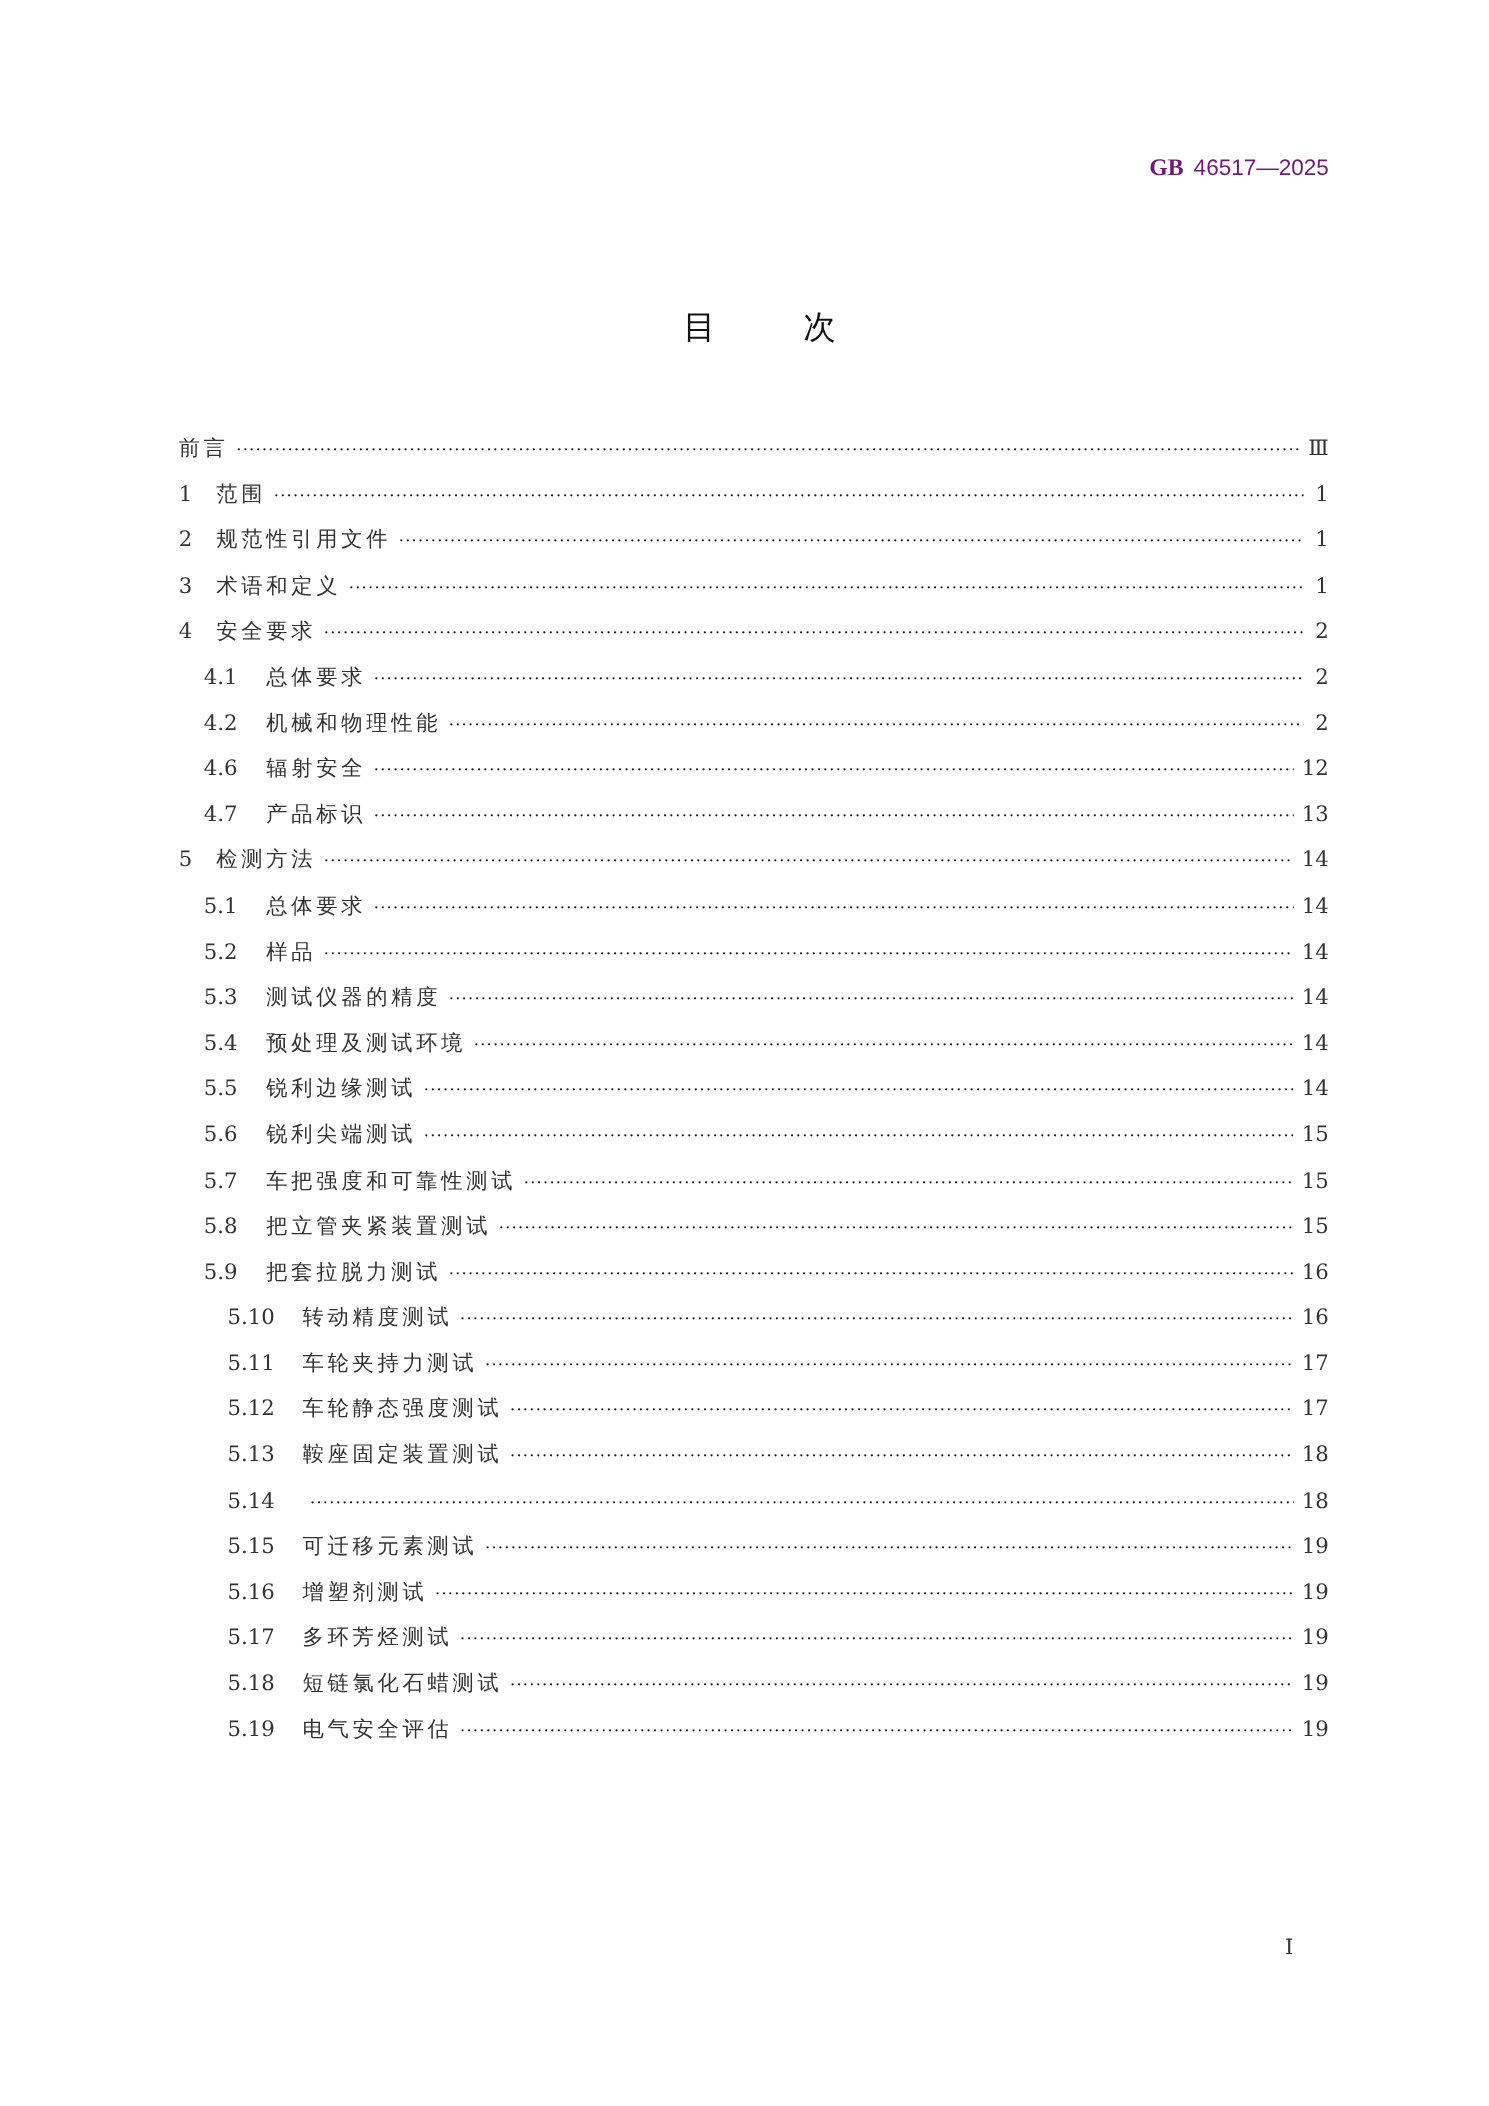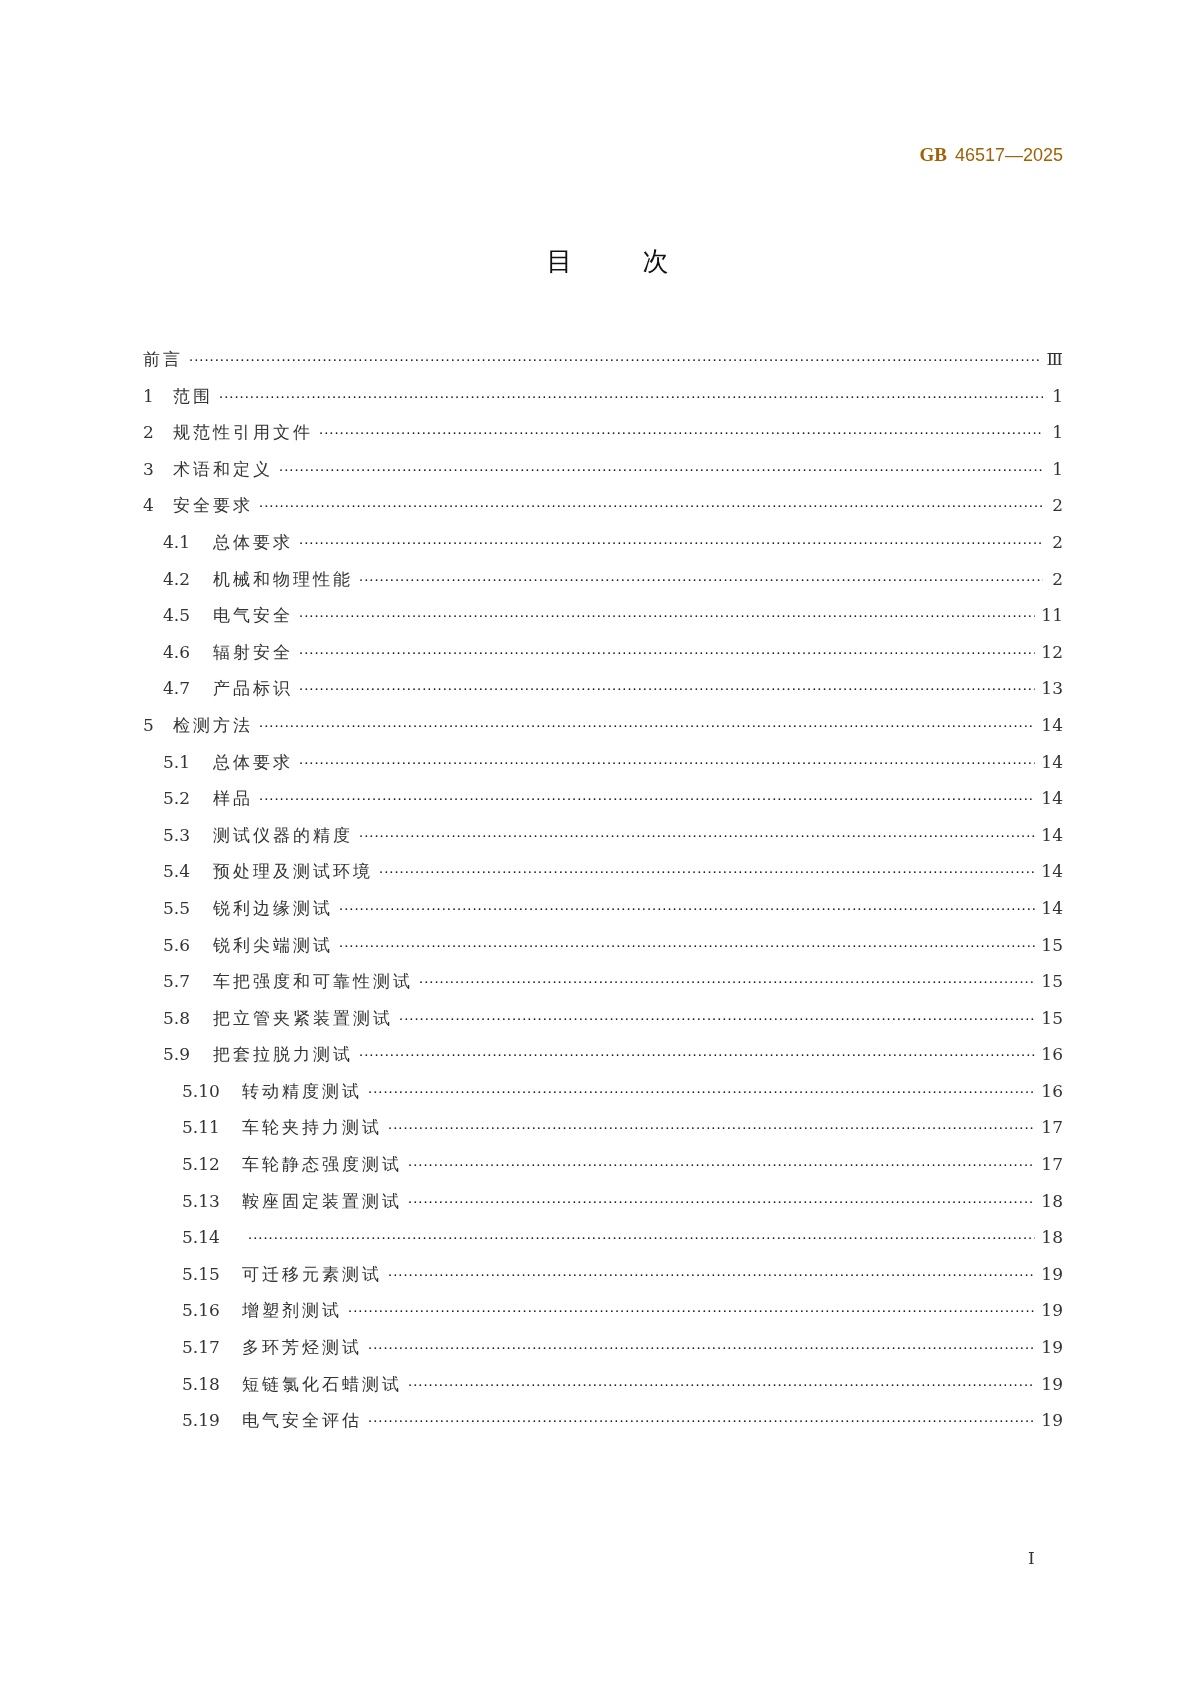--- a/index.html
+++ b/index.html
@@ -1,18 +1,18 @@
 <!DOCTYPE html>
 <html><head>
 <meta charset="utf-8">
 <style>
   html, body { margin:0; padding:0; background:#ffffff; }
   body { width:1191px; height:1685px; position:relative; overflow:hidden;
          font-family:"DejaVu Serif","Liberation Serif",serif; color:#222; }
-  .std-code { position:absolute; top:144px; right:128px; font-size:18px; color:#a16207; white-space:nowrap; }
+  .std-code { position:absolute; top:124px; right:128px; font-size:18px; color:#701a75; white-space:nowrap; }
   .std-code .gb { font-family:"Liberation Serif","DejaVu Serif",serif; font-weight:bold; font-size:19px; margin-right:8px; }
   .std-code .num { font-family:"Liberation Sans","DejaVu Sans",sans-serif; font-size:18px; }
   .title { position:absolute; top:244px; left:0; width:1191px; text-align:center;
            font-family:"DejaVu Sans","Liberation Sans",sans-serif; font-size:26px; color:#111;padding-left:12px; }
   .title span { display:inline-block; }
   .title .gap { width:70px; }
   .toc { position:absolute; top:341px; left:143px; width:920px; }
   .toc-row { display:flex; align-items:baseline; height:36.6px; line-height:36.6px; font-size:17px; color:#333; }
   .toc-row.l2 { padding-left:20px; }
   .toc-row .no { display:inline-block; white-space:nowrap; }
@@ -72,26 +72,20 @@
       <span class="leader"></span>
       <span class="page">2</span>
     </div>
     <div class="toc-row l2">
       <span class="no">4.2</span>
       <span class="label">机械和物理性能</span>
       <span class="leader"></span>
       <span class="page">2</span>
     </div>
     <div class="toc-row l2">
-      <span class="no">4.5</span>
-      <span class="label">电气安全</span>
-      <span class="leader"></span>
-      <span class="page">11</span>
-    </div>
-    <div class="toc-row l2">
       <span class="no">4.6</span>
       <span class="label">辐射安全</span>
       <span class="leader"></span>
       <span class="page">12</span>
     </div>
     <div class="toc-row l2">
       <span class="no">4.7</span>
       <span class="label">产品标识</span>
       <span class="leader"></span>
       <span class="page">13</span>

